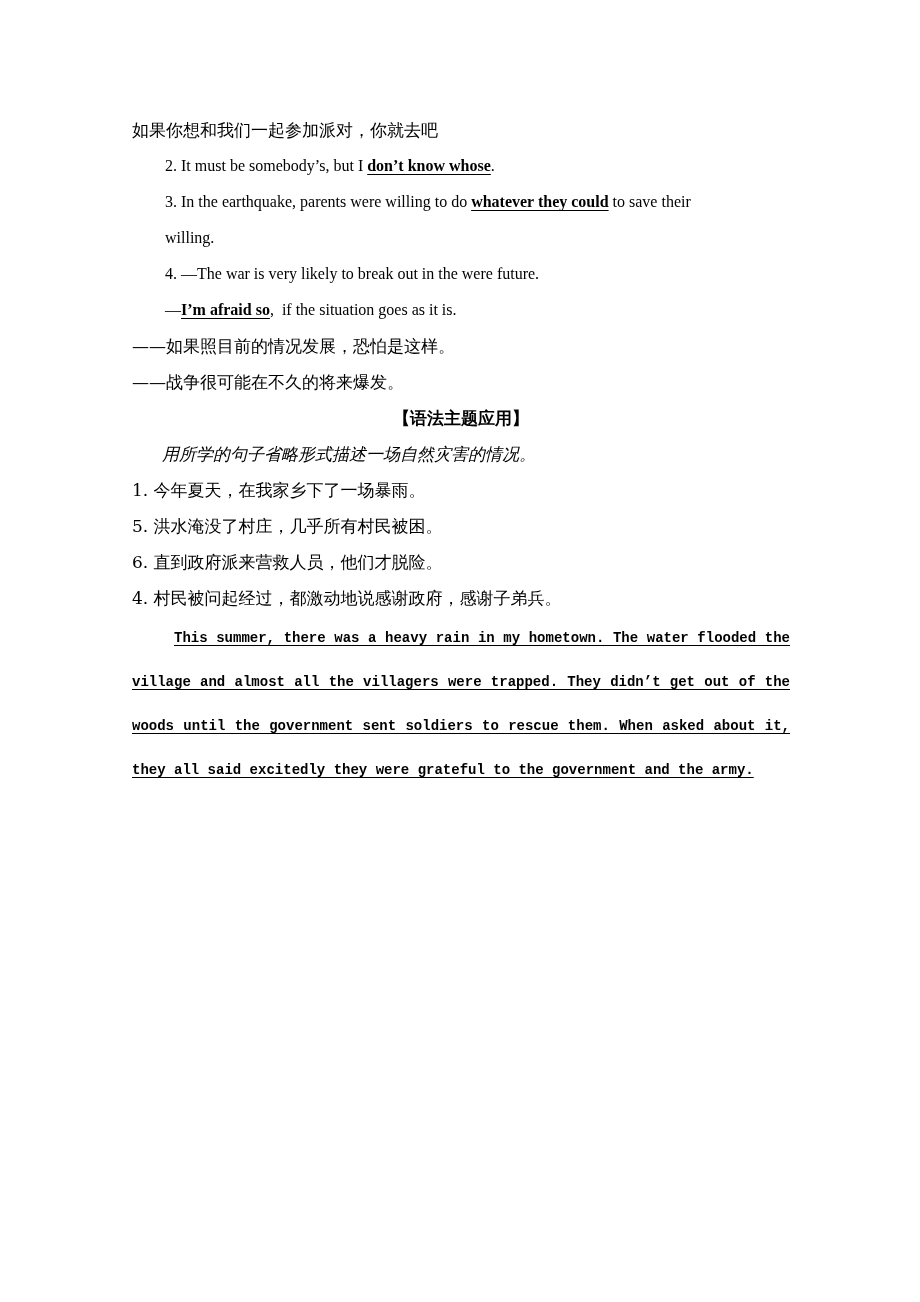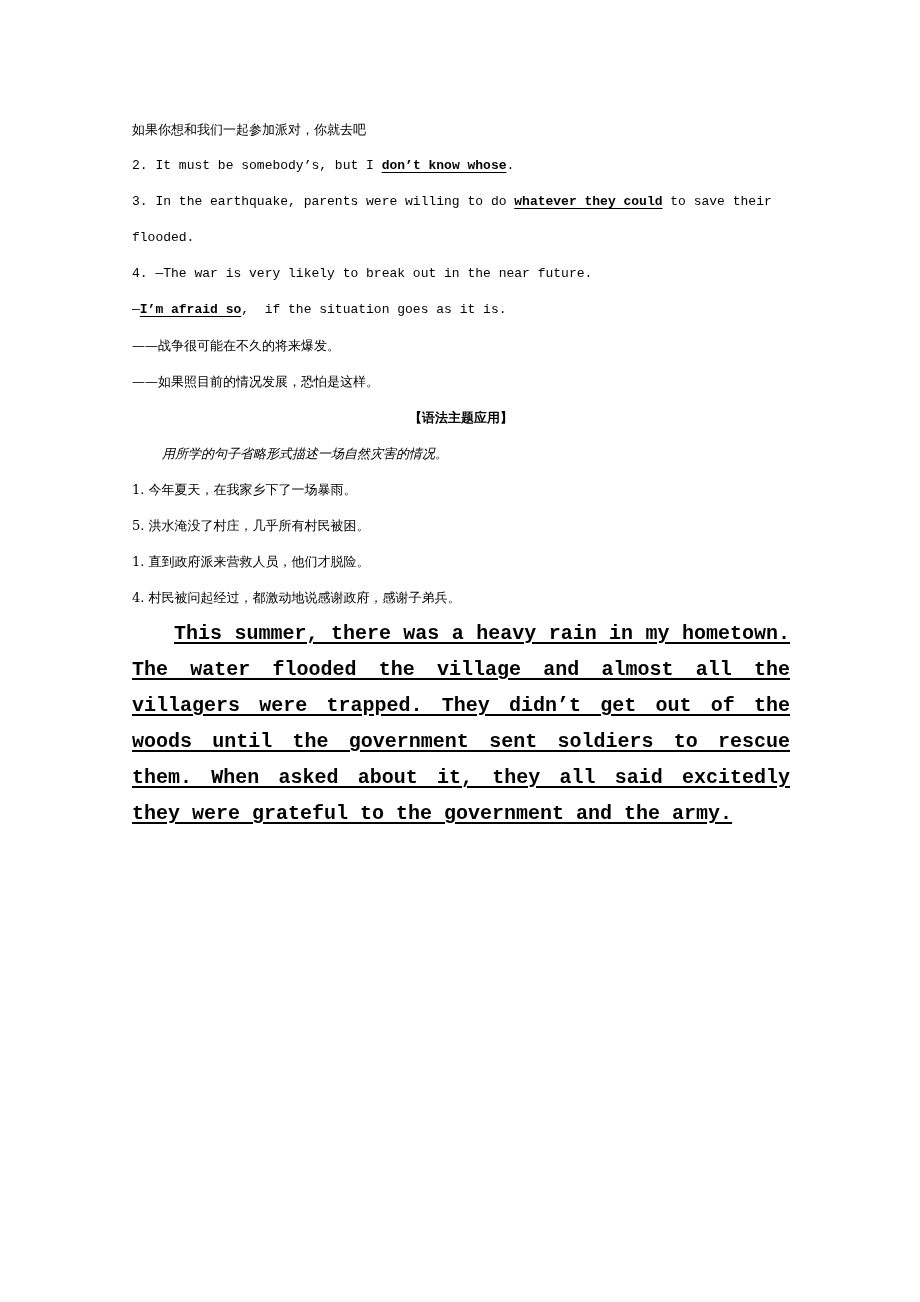--- a/index.html
+++ b/index.html
@@ -21,34 +21,34 @@
       width: 658px;
     }
     .line {
       height: 36px;
       line-height: 36px;
       font-size: 15px;
       white-space: nowrap;
       font-family: "Liberation Mono", "DejaVu Sans Mono", monospace;
       letter-spacing: 0px;
     }
-    .line.mono { font-family: Liberation Mono, monospace; font-size: 13px; }
-    .line.cn { font-family: "DejaVu Serif", "Liberation Serif", serif; font-size: 13px; }
+    .line.mono { font-family: Liberation Serif, serif; font-size: 16px; margin-left: 33px; }
+    .line.cn { font-family: "DejaVu Serif", "Liberation Serif", serif; font-size: 17px; }
     .ans {
       font-weight: bold;
       text-decoration: underline;
       text-underline-offset: 3px;
     }
     .center { text-align: center; font-weight: bold; }
     .indent { padding-left: 30px; font-style: italic; }
     .essay {
       font-family: "Liberation Mono", "DejaVu Sans Mono", monospace;
       font-weight: bold;
-      font-size: 20px;
-      line-height: 36px;
+      font-size: 14px;
+      line-height: 44px;
       text-decoration: underline;
       text-underline-offset: 3px;
       text-align: justify;
       text-align-last: left;
       text-indent: 42px;
       width: 658px;
       word-spacing: 0px;
     }
     .sp { white-space: pre; }
   </style>
@@ -61,34 +61,34 @@
 
   <div class="line mono">
     <span>2.</span>
     <span class="sp">It must be somebody’s, but I </span><span class="ans">don’t know whose</span><span>.</span>
   </div>
 
   <div class="line mono">
     <span>3.</span>
     <span class="sp">In the earthquake, parents were willing to do </span><span class="ans">whatever they could</span><span class="sp"> to save their</span>
   </div>
-  <div class="line mono">flooded.</div>
+  <div class="line mono">willing.</div>
 
   <div class="line mono">
     <span>4.</span>
-    <span>—The war is very likely to break out in the near future.</span>
+    <span>—The war is very likely to break out in the were future.</span>
   </div>
   <div class="line mono"><span>—</span><span class="ans">I’m afraid so</span><span class="sp">,  if the situation goes as it is.</span></div>
+  <div class="line cn">——如果照目前的情况发展，恐怕是这样。</div>
   <div class="line cn">——战争很可能在不久的将来爆发。</div>
-  <div class="line cn">——如果照目前的情况发展，恐怕是这样。</div>
 
 
   <div class="line cn center">【语法主题应用】</div>
   <div class="line cn indent">用所学的句子省略形式描述一场自然灾害的情况。</div>
 
   <div class="line cn">1. 今年夏天，在我家乡下了一场暴雨。</div>
   <div class="line cn">5. 洪水淹没了村庄，几乎所有村民被困。</div>
-  <div class="line cn">1. 直到政府派来营救人员，他们才脱险。</div>
+  <div class="line cn">6. 直到政府派来营救人员，他们才脱险。</div>
   <div class="line cn">4. 村民被问起经过，都激动地说感谢政府，感谢子弟兵。</div>
 
   <div class="essay">This summer, there was a heavy rain in my hometown.  The water flooded the village and almost all the villagers were trapped.  They didn’t get out of the woods until the government sent soldiers to rescue them.  When asked about it, they all said excitedly they were grateful to the government and the army.   </div>
 
 </div>
 
 </body></html>

